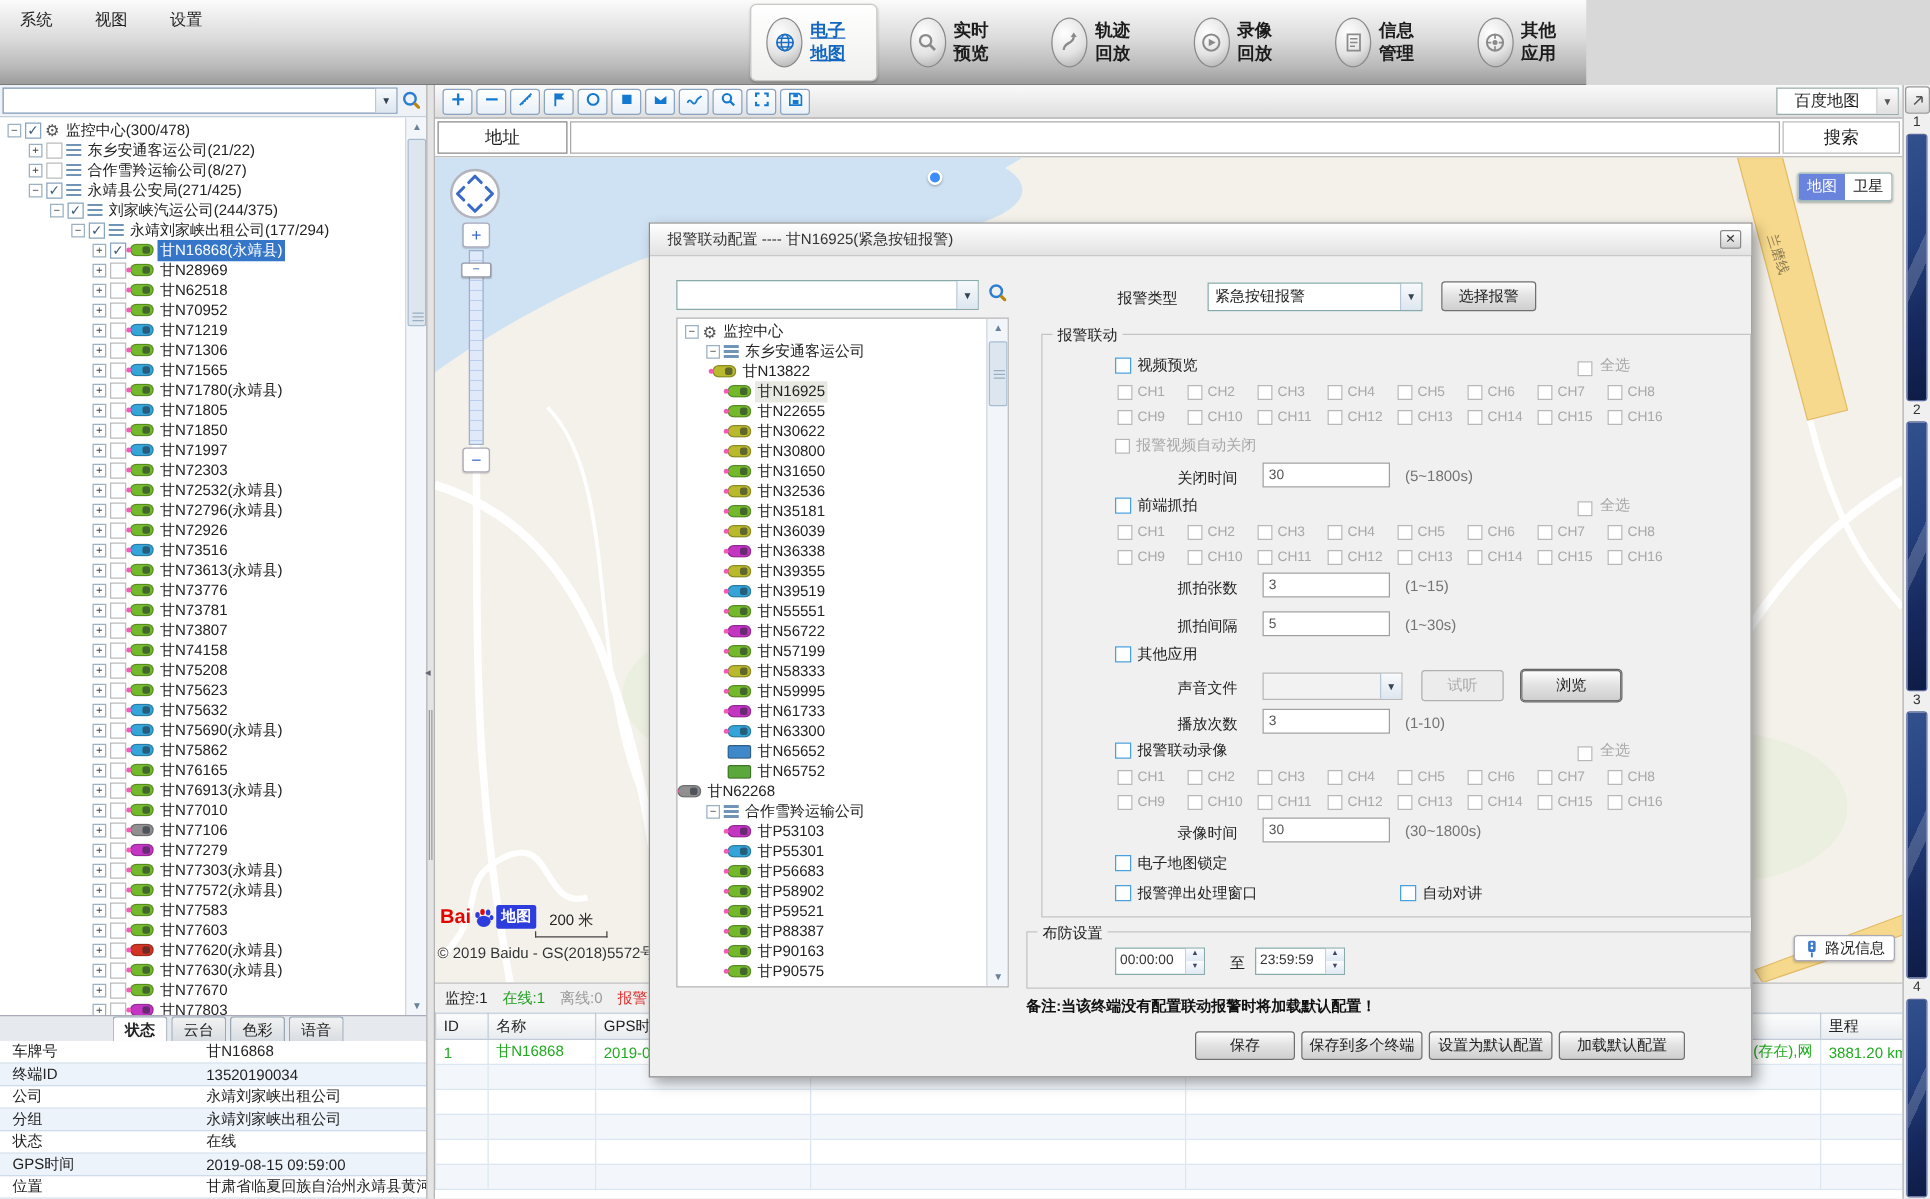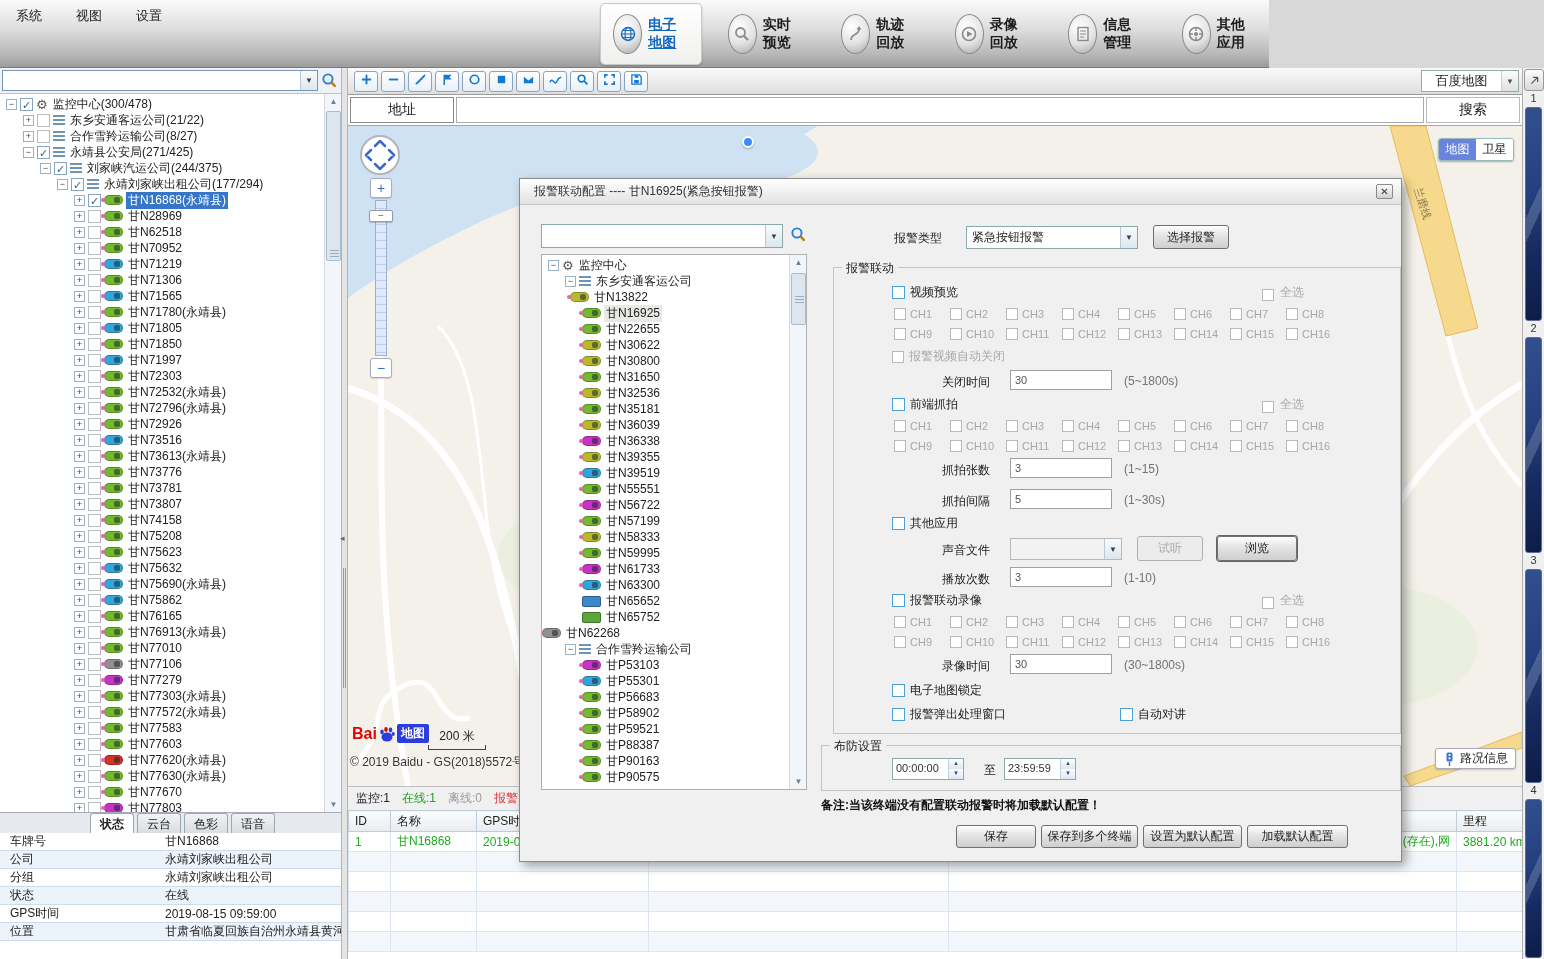--- a/index.html
+++ b/index.html
@@ -536,20 +536,24 @@
   <div id="tabsrow" class="abs">
       <span class="tab active">状态</span>
       <span class="tab">云台</span>
       <span class="tab">色彩</span>
       <span class="tab">语音</span>
     </div>
   <div id="details" class="abs">
       <div class="drow">
      <span class="dlabel">车牌号</span>
      <span class="dvalue">甘N16868</span>
+      </div>
+      <div class="drow">
+     <span class="dlabel">终端ID</span>
+     <span class="dvalue">13520190034</span>
       </div>
       <div class="drow">
      <span class="dlabel">公司</span>
      <span class="dvalue">永靖刘家峡出租公司</span>
       </div>
       <div class="drow">
      <span class="dlabel">分组</span>
      <span class="dvalue">永靖刘家峡出租公司</span>
       </div>
       <div class="drow">

